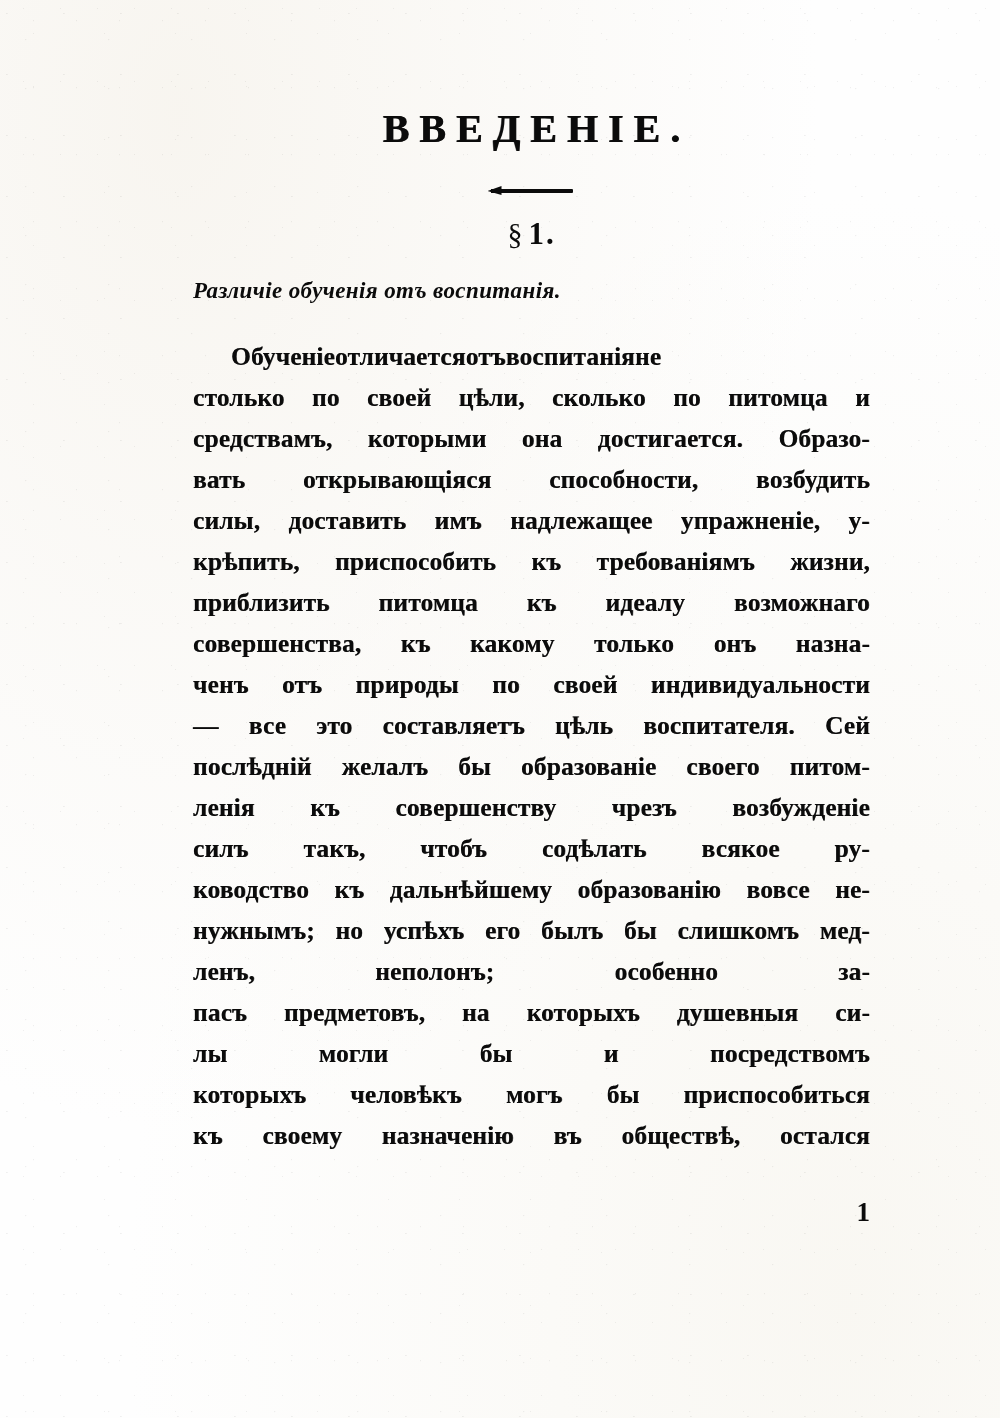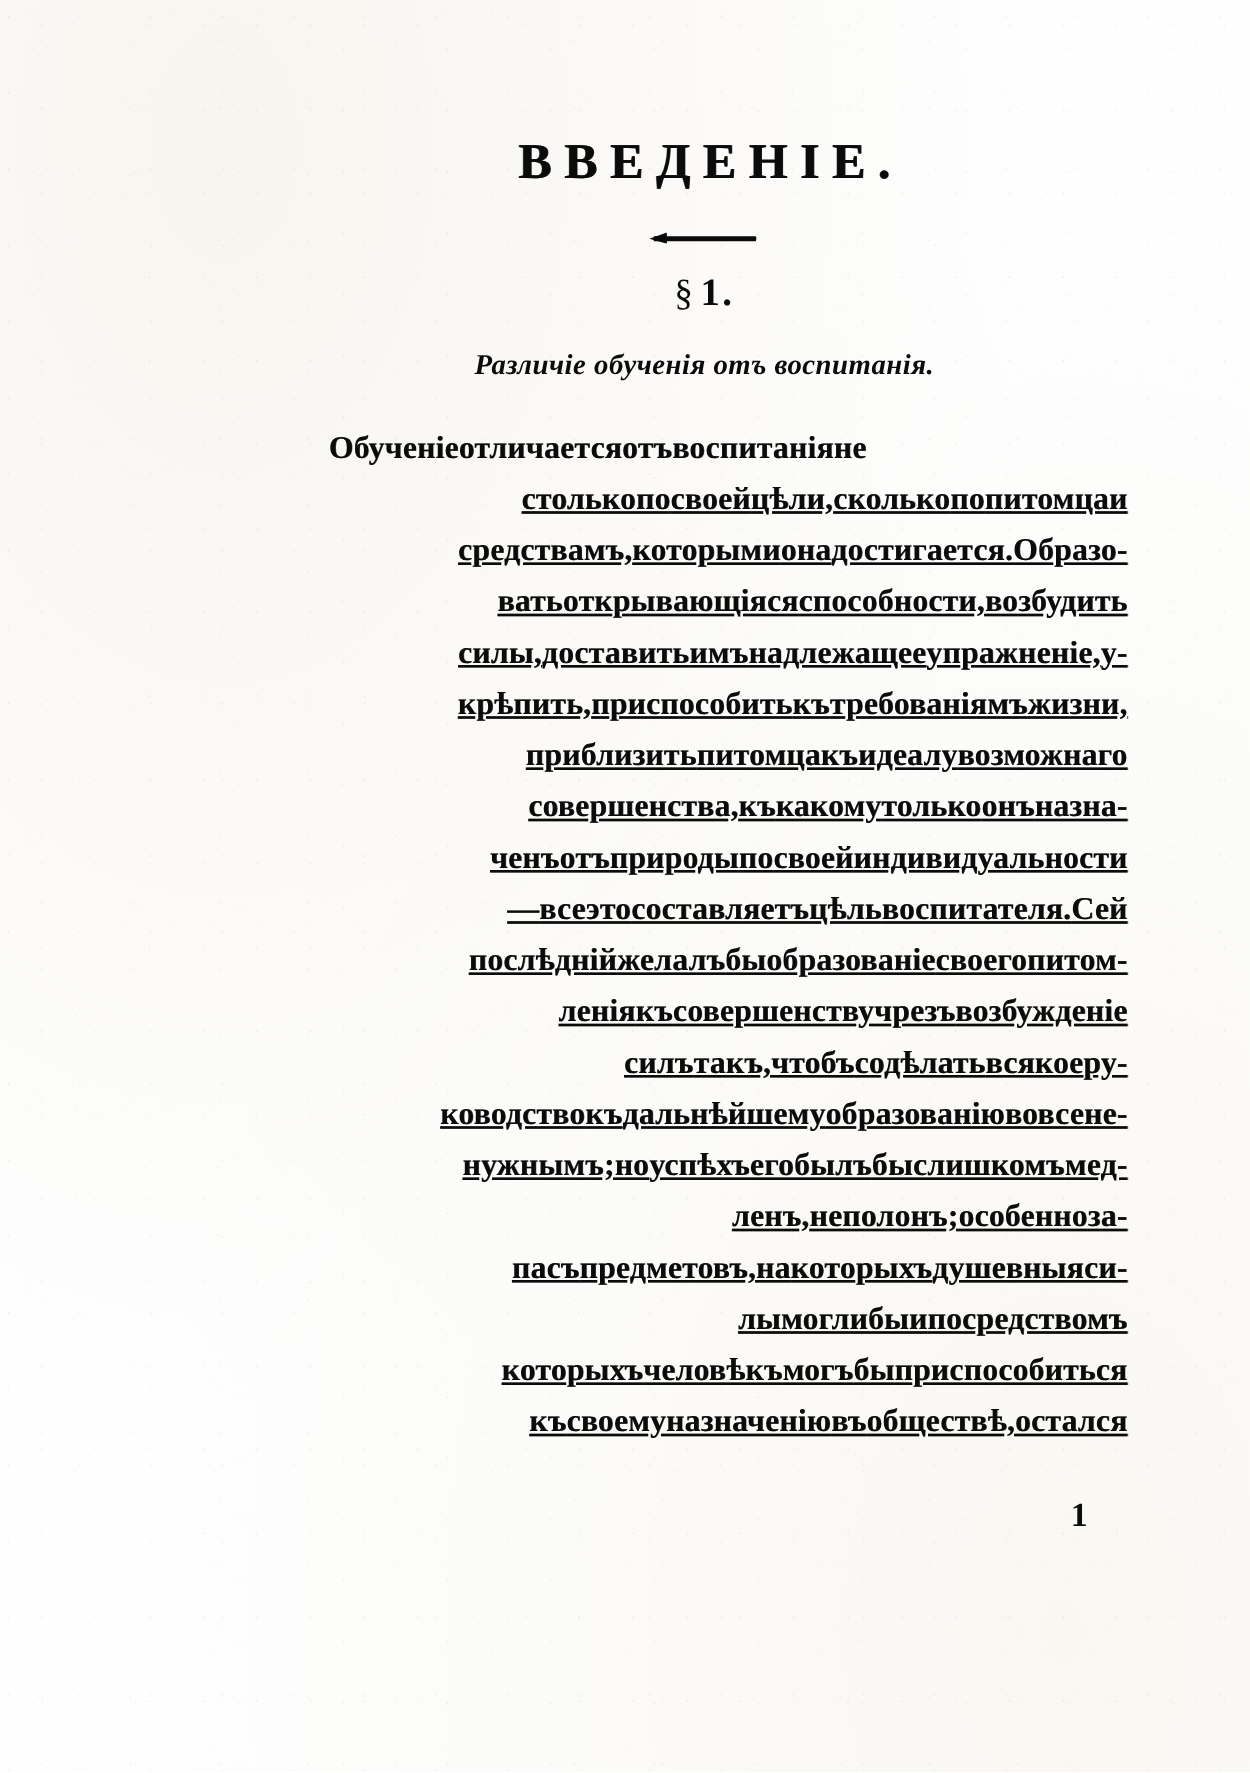--- a/index.html
+++ b/index.html
@@ -41,21 +41,20 @@
       radial-gradient(circle at 31% 81%, #000 0.5px, transparent 0.9px),
       radial-gradient(circle at 64% 12%, #000 0.4px, transparent 0.7px);
     background-size: 57px 61px, 71px 53px, 43px 67px, 83px 49px, 37px 73px;
   }
 
   .content {
     position: absolute;
     left: 193px;
     top: 0;
     width: 677px;
-    margin-left: 32px;
   }
 
   
   .chapter-title {
     margin: 0;
     padding-top: 109px;
     text-align: center;
     font-weight: 700;
     font-size: 40px;
     line-height: 1;
@@ -101,21 +100,21 @@
   }
   .section-mark .sect-glyph {
     font-weight: 400;
     font-size: 30px;
     margin-right: 4px;
   }
 
   .section-subtitle {
     margin: 0;
     padding-top: 30px;
-    text-align: center;
+    text-align: left;
     font-style: italic;
     font-weight: 700;
     font-size: 23px;
     line-height: 1;
     letter-spacing: 0.4px;
   }
 
   
   .body-text {
     margin: 0;
@@ -126,22 +125,21 @@
     font-weight: 700;
     font-size: 25.5px;
     line-height: 41px;
     height: 41px;
     white-space: pre;
     letter-spacing: 0.1px;
     text-shadow: 0.35px 0 0 rgba(0,0,0,0.6);
   }
   
   .body-line.justify {
-    justify-content: flex-end;
-    text-decoration: underline;
+    justify-content: space-between;
   }
   .body-line.indent {
     justify-content: flex-start;
     padding-left: 38px;
   }
   .body-line .w {
     display: inline-block;
   }
 
   

